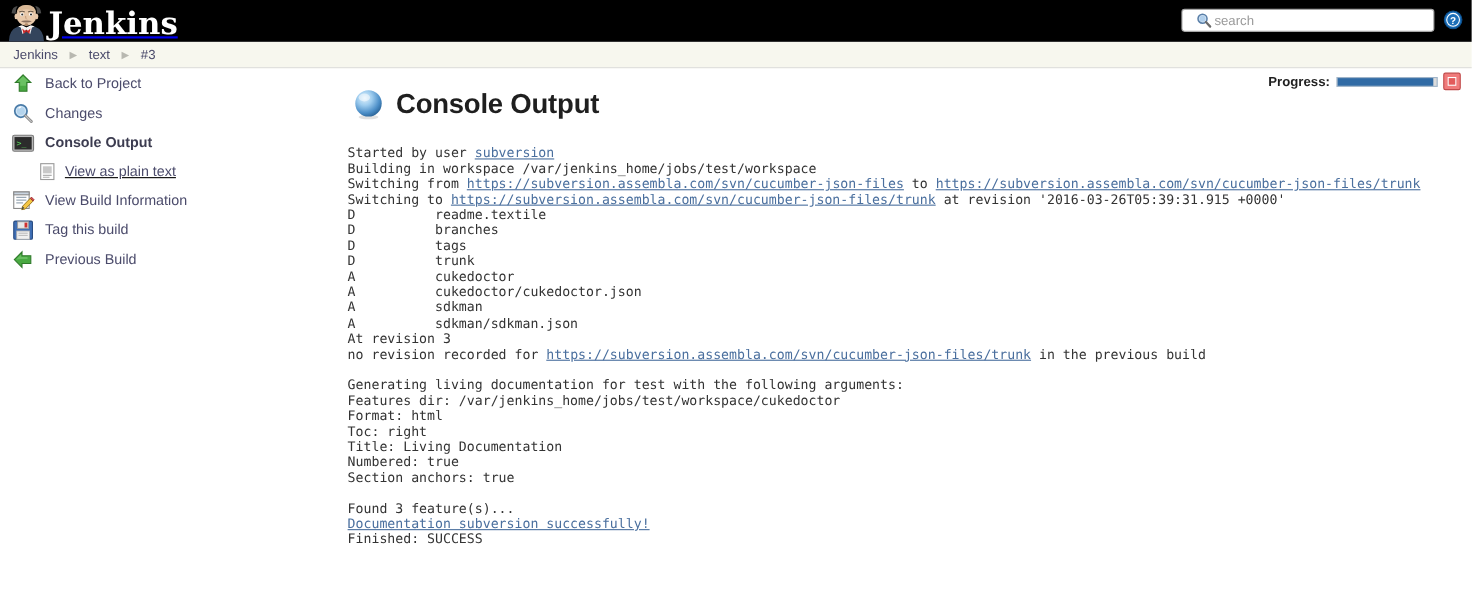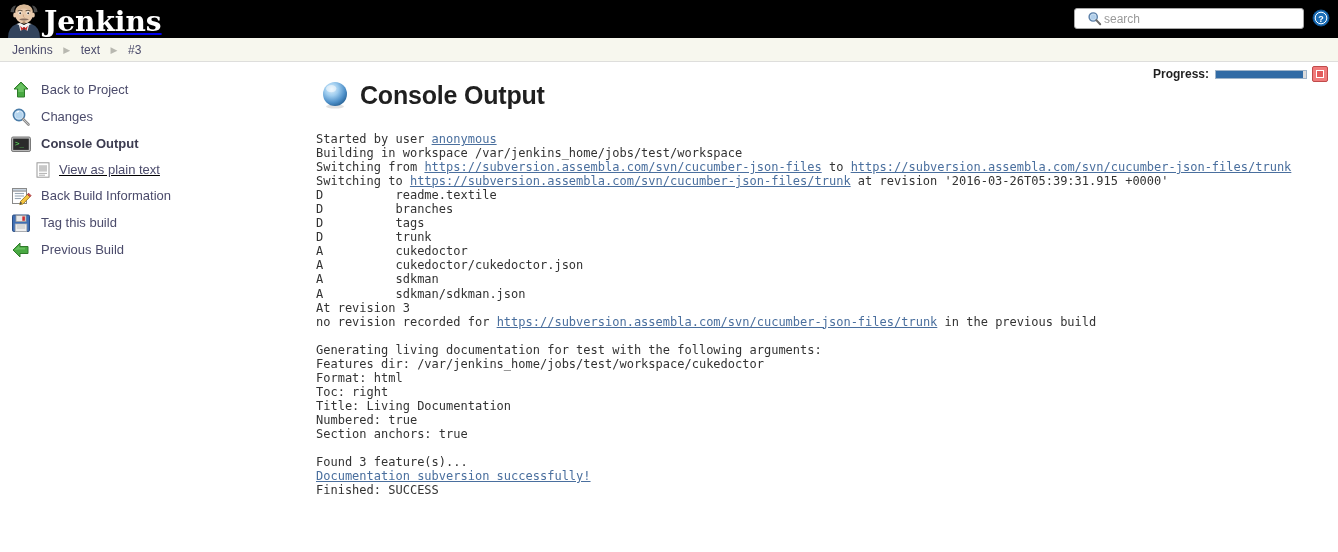--- a/index.html
+++ b/index.html
@@ -78,21 +78,20 @@
     width: 20px; text-align: center;
     color: #b8b8b0; font-size: 9px;
   }
 
   
   .page { display: flex; height: 490px; }
 
   
   .sidebar {
     width: 312px;
-    padding-top: 14px;
     flex: none;
   }
   .task {
     display: flex; align-items: center;
     height: 27px;
     padding-left: 10px;
   }
   .task .ico { width: 22px; height: 22px; flex: none; margin-right: 9px; }
   .task .lbl {
     font-size: 13px;
@@ -285,21 +284,21 @@
           <rect x="2.5" y="3.5" width="14" height="15" fill="#ffffff" stroke="#8a8a8a" stroke-width="1"></rect>
           <rect x="2.5" y="3.5" width="14" height="2.6" fill="#c9d4e0" stroke="#8a8a8a" stroke-width="1"></rect>
           <line x1="4.8" y1="8.5" x2="14" y2="8.5" stroke="#9aa8b5" stroke-width="1.1"></line>
           <line x1="4.8" y1="11" x2="14" y2="11" stroke="#9aa8b5" stroke-width="1.1"></line>
           <line x1="4.8" y1="13.5" x2="11" y2="13.5" stroke="#9aa8b5" stroke-width="1.1"></line>
           <path d="M10.5 16.5 L17.5 9.3 L20 11.8 L13 19 L9.8 19.6 Z" fill="#f5c542" stroke="#9a7a20" stroke-width="0.9"></path>
           <path d="M17.5 9.3 L20 11.8 L21 10.6 L18.6 8.2 Z" fill="#d94f4f" stroke="#9a3030" stroke-width="0.8"></path>
           <path d="M9.8 19.6 L10.5 16.5 L12.2 18.2 Z" fill="#4a4a4a"></path>
         </svg>
       </span>
-      <a class="lbl" href="#">Back Build Information</a>
+      <a class="lbl" href="#">View Build Information</a>
     </div>
 
     <div class="task">
       <span class="ico">
         <svg width="22" height="22" viewBox="0 0 22 22">
           <rect x="2.5" y="3" width="17" height="16.5" rx="1.2" fill="#3f6fb5" stroke="#2a4d82" stroke-width="1"></rect>
           <rect x="6" y="3.6" width="10" height="6" fill="#e8e8e8" stroke="#9a9a9a" stroke-width="0.8"></rect>
           <rect x="12.3" y="4.4" width="2.6" height="4.4" fill="#cf3030"></rect>
           <rect x="5.2" y="12" width="11.6" height="7.5" fill="#f0f0f0" stroke="#b0b0b0" stroke-width="0.8"></rect>
           <line x1="6.8" y1="14" x2="15.2" y2="14" stroke="#b8b8b8" stroke-width="0.9"></line>
@@ -344,21 +343,21 @@
             </radialGradient>
           </defs>
           <ellipse cx="15" cy="26.4" rx="9" ry="2.1" fill="#c9c9c9" opacity="0.55"></ellipse>
           <circle cx="15" cy="14" r="12" fill="url(#ballg)"></circle>
           <ellipse cx="11.2" cy="8.6" rx="5.2" ry="3.6" fill="#ffffff" opacity="0.5"></ellipse>
         </svg>
       </span>
       <span>Console Output</span>
     </h1>
 
-    <pre class="console" id="console-output">Started by user <a href="#">anonymous</a>
+    <pre class="console" id="console-output">Started by user <a href="#">subversion</a>
 Building in workspace /var/jenkins_home/jobs/test/workspace
 Switching from <a href="#">https://subversion.assembla.com/svn/cucumber-json-files</a> to <a href="#">https://subversion.assembla.com/svn/cucumber-json-files/trunk</a>
 Switching to <a href="#">https://subversion.assembla.com/svn/cucumber-json-files/trunk</a> at revision '2016-03-26T05:39:31.915 +0000'
 D          readme.textile
 D          branches
 D          tags
 D          trunk
 A          cukedoctor
 A          cukedoctor/cukedoctor.json
 A          sdkman

